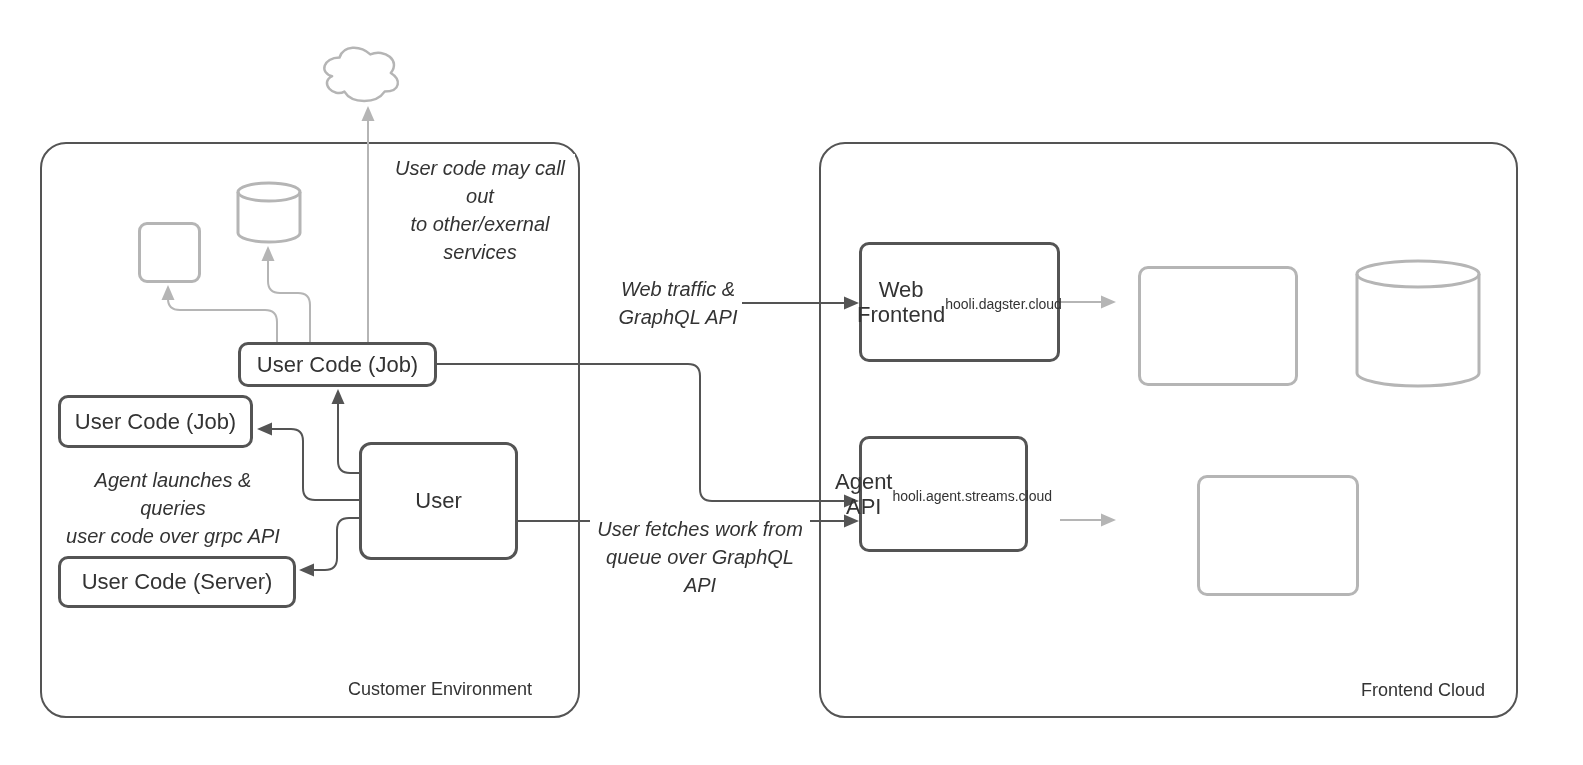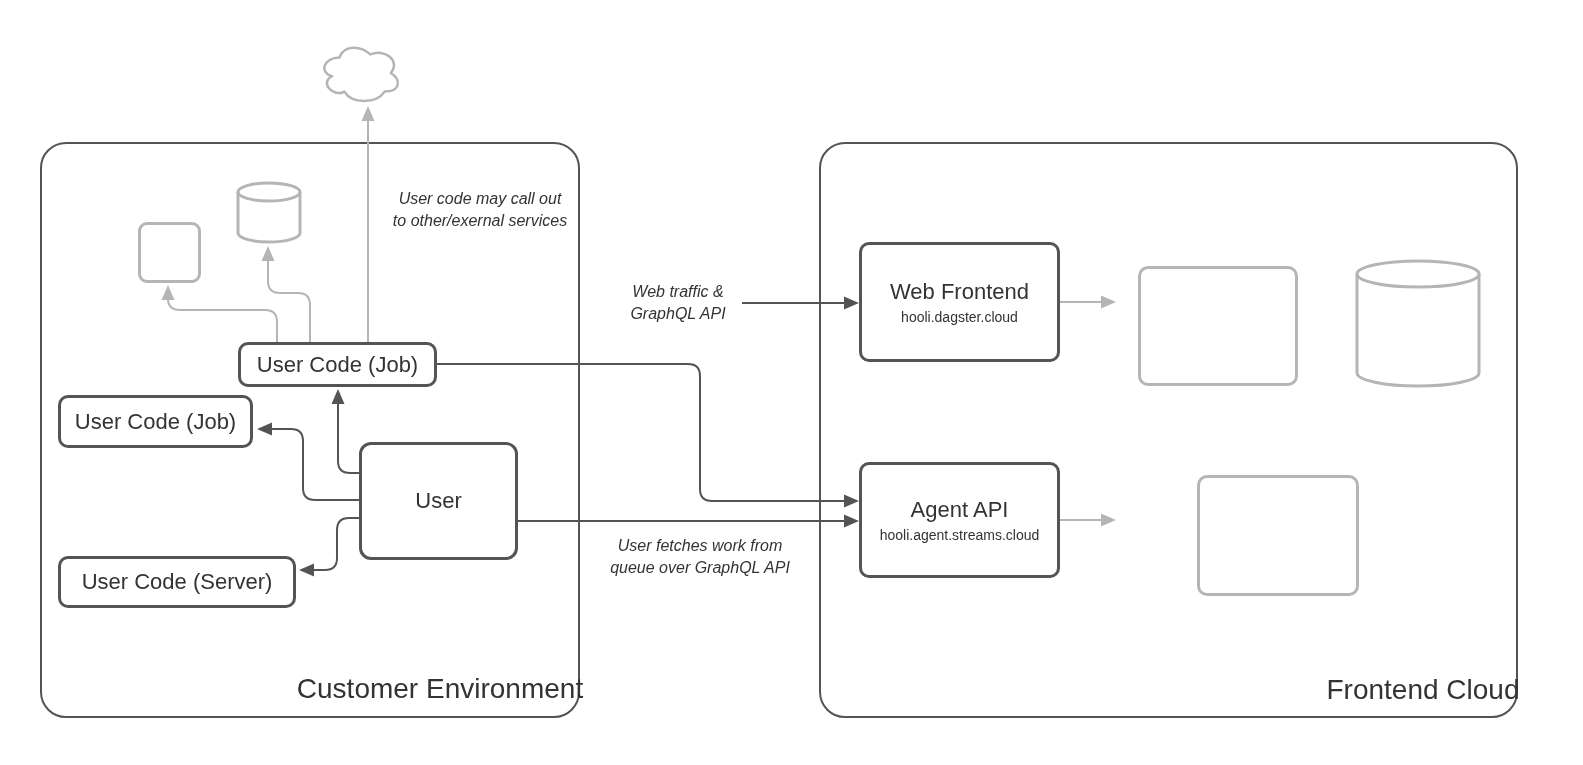--- a/index.html
+++ b/index.html
@@ -19,31 +19,31 @@
   .ln-dark{stroke:var(--dark-stroke);}
   .ln-lt{stroke:var(--light-stroke);}
   .hd-dark{fill:var(--dark-stroke);stroke:none;}
   .hd-lt{fill:var(--light-stroke);stroke:none;}
   .shape-lt{fill:#fff;stroke:var(--light-stroke);stroke-width:3;}
   .rim-lt{fill:none;stroke:var(--light-stroke);stroke-width:3;}
   .cloud{fill:#fff;stroke:var(--light-stroke);stroke-width:2.5;stroke-linejoin:round;}
 
   
   .container{position:absolute;border:2.5px solid var(--dark-stroke);border-radius:26px;background:transparent;z-index:0;}
-  .container-label{position:absolute;transform:translate(-50%,-50%);font-size:28px;white-space:nowrap;z-index:3;}
+  .container-label{position:absolute;transform:translate(-50%,-50%);font-size:18px;white-space:nowrap;z-index:3;}
 
   
   .node{position:absolute;border:3px solid var(--dark-stroke);border-radius:10px;background:#fff;
-        display:flex;flex-direction:column;align-items:center;justify-content:center;
+        display:flex;align-items:center;justify-content:center;
         font-size:22px;text-align:center;z-index:2;line-height:1.15;}
   .node .subtitle{font-family:Liberation Sans, sans-serif;font-size:14px;margin-top:4px;}
   .ghost-box{position:absolute;border:3px solid var(--light-stroke);border-radius:10px;background:#fff;z-index:2;}
 
   
-  .annotation{position:absolute;transform:translate(-50%,-50%);font-style:italic;font-size:16px;
+  .annotation{position:absolute;transform:translate(-50%,-50%);font-style:italic;font-size:20px;
               line-height:1.4;text-align:center;white-space:pre-line;background:var(--background);z-index:3;}
 </style>
 </head>
 <body>
 
 <div class="canvas">
 
   <div class="container" style="left:40px;top:142px;width:540px;height:576px"></div>
   <div class="container" style="left:819px;top:142px;width:699px;height:576px"></div>
 
@@ -130,28 +130,30 @@
 
   <div class="node" style="left:359px;top:442px;width:159px;height:118px;border-radius:12px">
     <span>User</span>
   </div>
 
   <div class="node" style="left:859px;top:242px;width:201px;height:120px">
     <span>Web Frontend</span>
     <span class="subtitle">hooli.dagster.cloud</span>
   </div>
 
-  <div class="node" style="left:859px;top:462px;width:201px;height:116px">
+  <div class="node" style="left:859px;top:436px;width:169px;height:116px">
     <span>Agent API</span>
     <span class="subtitle">hooli.agent.streams.cloud</span>
   </div>
 
   <div class="annotation" style="left:480px;top:210px;width:190px">User code may call out
 to other/exernal services</div>
 
+  <div class="annotation" style="left:173px;top:508px;width:220px">Agent launches &amp; queries
+user code over grpc API</div>
 
   <div class="annotation" style="left:678px;top:303px;width:128px">Web traffic &amp;
 GraphQL API</div>
 
 
   <div class="annotation" style="left:700px;top:557px;width:220px">User fetches work from
 queue over GraphQL API</div>
 
 
   <div class="container-label" style="left:440px;top:689px">Customer Environment</div>

